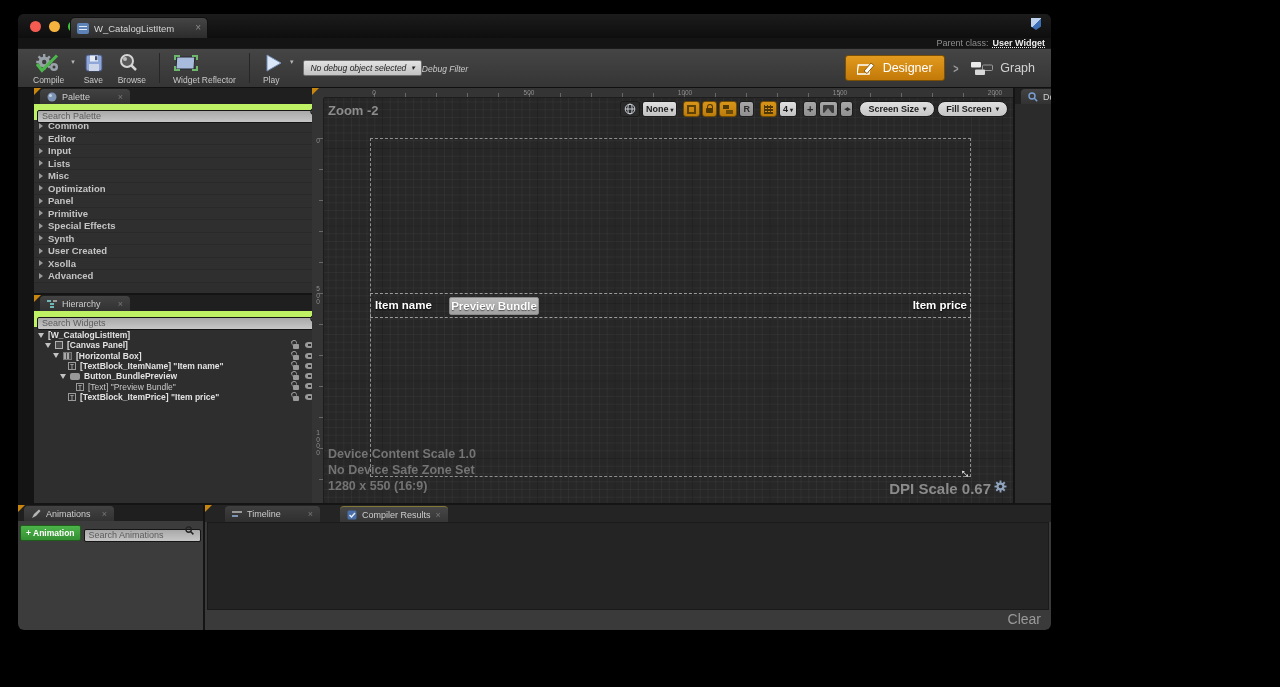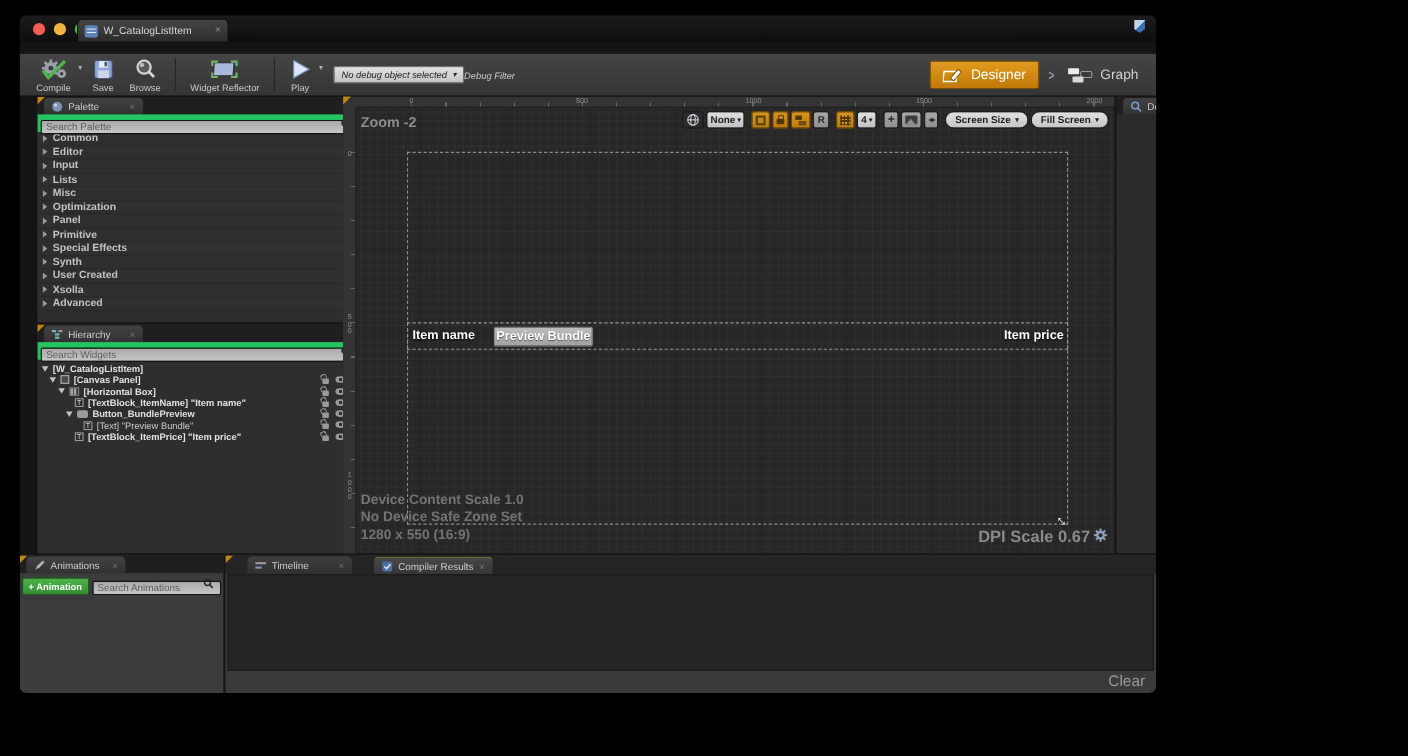--- a/index.html
+++ b/index.html
@@ -29,21 +29,21 @@
   
   .substrip { position:absolute; left:0; top:24px; width:100%; height:10px; background:#141414;
               display:flex; justify-content:flex-end; align-items:center; gap:4px; padding-right:6px; }
   .pc-label { font-size:9px; color:#8f8f8f; }
   .pc-value { font-size:9px; color:#ececec; text-decoration:underline dotted; font-weight:bold; }
 
   
   .toolbar { position:absolute; left:0; top:34px; width:100%; height:40px;
              background:linear-gradient(#454545,#353535); border-top:1px solid #1b1b1b;
              border-bottom:1px solid #101010; display:flex; align-items:stretch; padding:0 8px; }
-  .tbtn { display:flex; flex-direction:column; align-items:center; justify-content:center; padding:2px 7px; }
+  .tbtn { display:flex; flex-direction:column; align-items:flex-start; justify-content:center; padding:2px 7px; }
   .tbtn .ticon { height:22px; display:flex; align-items:center; }
   .tbtn .tlabel { font-size:8.5px; color:#c9c9c9; margin-top:1px; white-space:nowrap; }
   .tcaret { color:#b5b5b5; font-size:7px; align-self:center; margin:0 2px 12px 0; }
   .tsep { width:1px; background:#262626; margin:4px 6px; }
   .debug-group { display:flex; align-items:center; justify-content:center; padding:0 8px;font-style:italic; }
   .debug-box { background:linear-gradient(#e2e2e2,#c3c3c3); border:1px solid #6f6f6f; border-radius:2px;
                font-size:8.5px; color:#1d1d1d; padding:2px 6px; display:flex; gap:5px; align-items:center; }
   .debug-box .dcaret { font-size:7px; color:#1d1d1d; }
   .debug-filter { font-size:8.5px; color:#c9c9c9; margin-top:2px; }
   .tb-right { margin-left:auto; display:flex; align-items:center; gap:7px; padding-right:4px; }
@@ -63,21 +63,21 @@
   .pstrip { position:relative; height:16px; background:#1f1f1f; display:flex; align-items:flex-end; }
   .ptab { height:15px; margin-left:6px; background:linear-gradient(#424242,#323232); border-radius:4px 4px 0 0;
           display:flex; align-items:center; gap:5px; padding:0 7px; min-width:90px; }
   .ptab-label { font-size:9px; color:#cdcdcd; }
   .ptab-close { margin-left:auto; font-size:9px; color:#777; }
   .corner-tri { position:absolute; left:0; top:0; width:0; height:0;
                 border-top:7px solid #c8860f; border-right:7px solid transparent; }
   .pticon { width:10px; height:10px; flex:none; }
 
   
-  .searchrow { height:16px; padding:1px 3px; background:#22c55e; position:relative; }
+  .searchrow { height:16px; padding:1px 3px; background:#bef264; position:relative; }
   .search-input { width:100%; height:13px; background:linear-gradient(#a9a9a9,#c6c6c6); border:1px solid #151515;
                   border-radius:2px; font-size:9px; color:#333; padding:0 16px 0 4px;
                   font-family:"Liberation Sans",sans-serif; }
   .search-input::placeholder { color:#5c5c5c; }
   .search-mag { position:absolute; right:7px; top:4px; }
 
   
   .palette { position:absolute; left:0; top:0; width:292px; height:205px; background:#2e2e2e; overflow:hidden; }
   .cat-row { height:12.5px; display:flex; align-items:center; gap:5px; padding-left:5px;
              background:#2f2f2f; border-bottom:1px solid #292929; }
@@ -209,20 +209,24 @@
       <span class="light green"></span>
     </div>
     <div class="doc-tab">
       <span class="doc-tab-icon"></span>
       <span class="doc-tab-label">W_CatalogListItem</span>
       <span class="doc-tab-close">×</span>
     </div>
     <span class="titlebar-flag"></span>
   </div>
 
+  <div class="substrip">
+    <span class="pc-label">Parent class:</span>
+    <span class="pc-value">User Widget</span>
+  </div>
 
   <div class="toolbar">
     <div class="tbtn">
       <span class="ticon">
         <svg width="28" height="22" viewBox="0 0 28 22">
           <g fill="#99a1a9">
             <rect x="10" y="2" width="2.4" height="16"></rect>
             <rect x="3.2" y="8.8" width="16" height="2.4"></rect>
             <rect x="10" y="2" width="2.4" height="16" transform="rotate(45 11.2 10)"></rect>
             <rect x="10" y="2" width="2.4" height="16" transform="rotate(135 11.2 10)"></rect>

